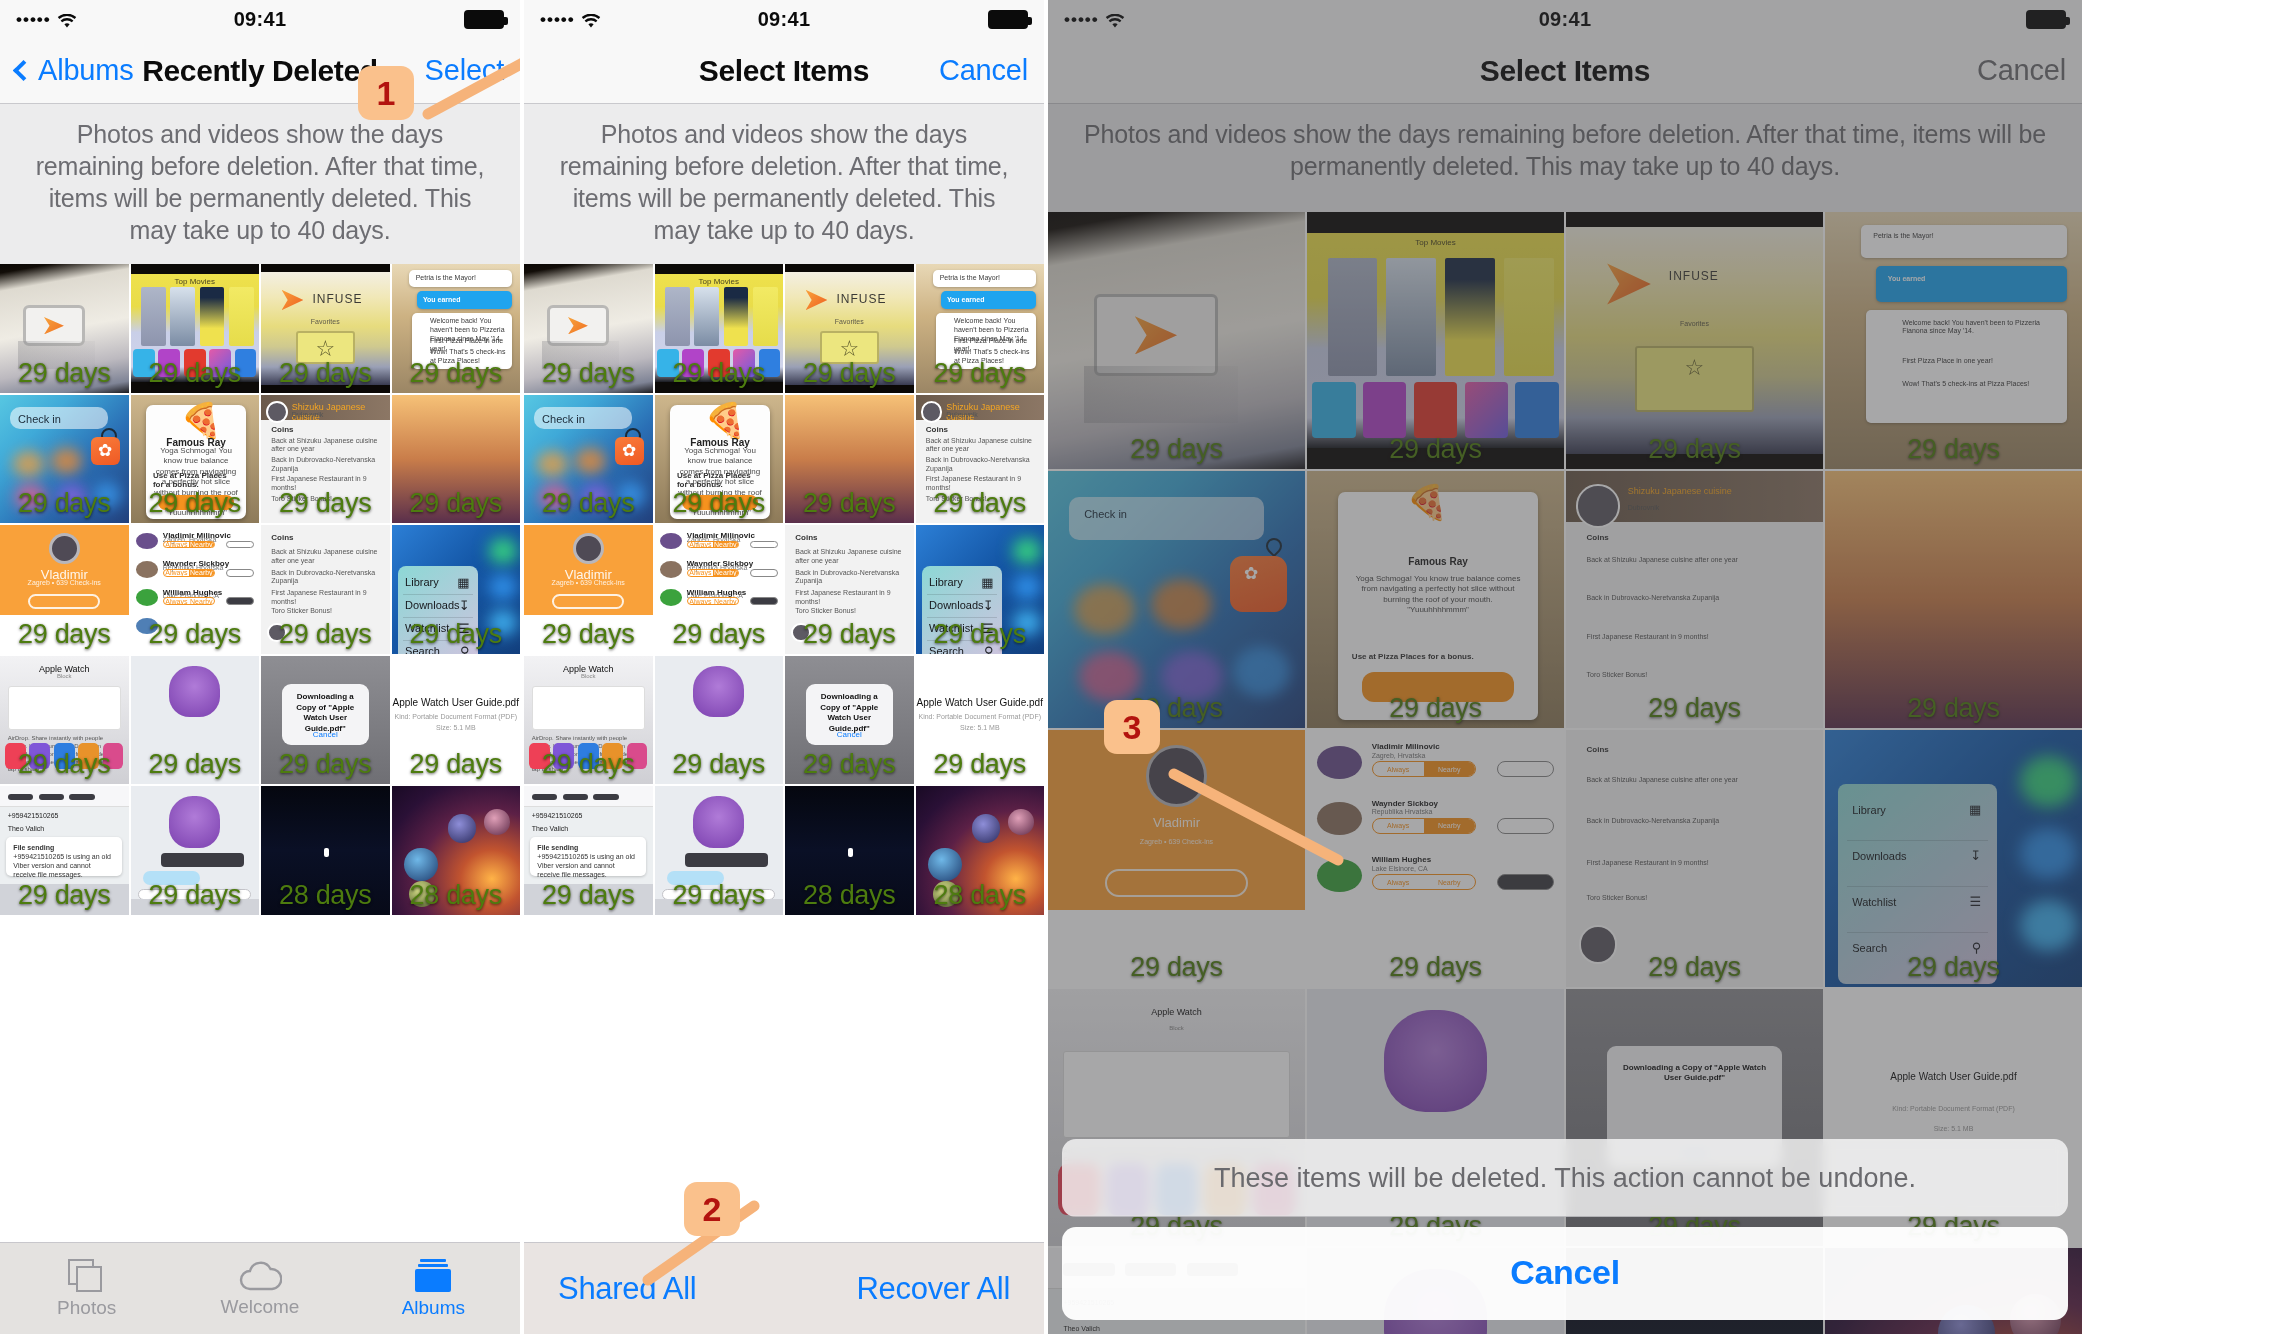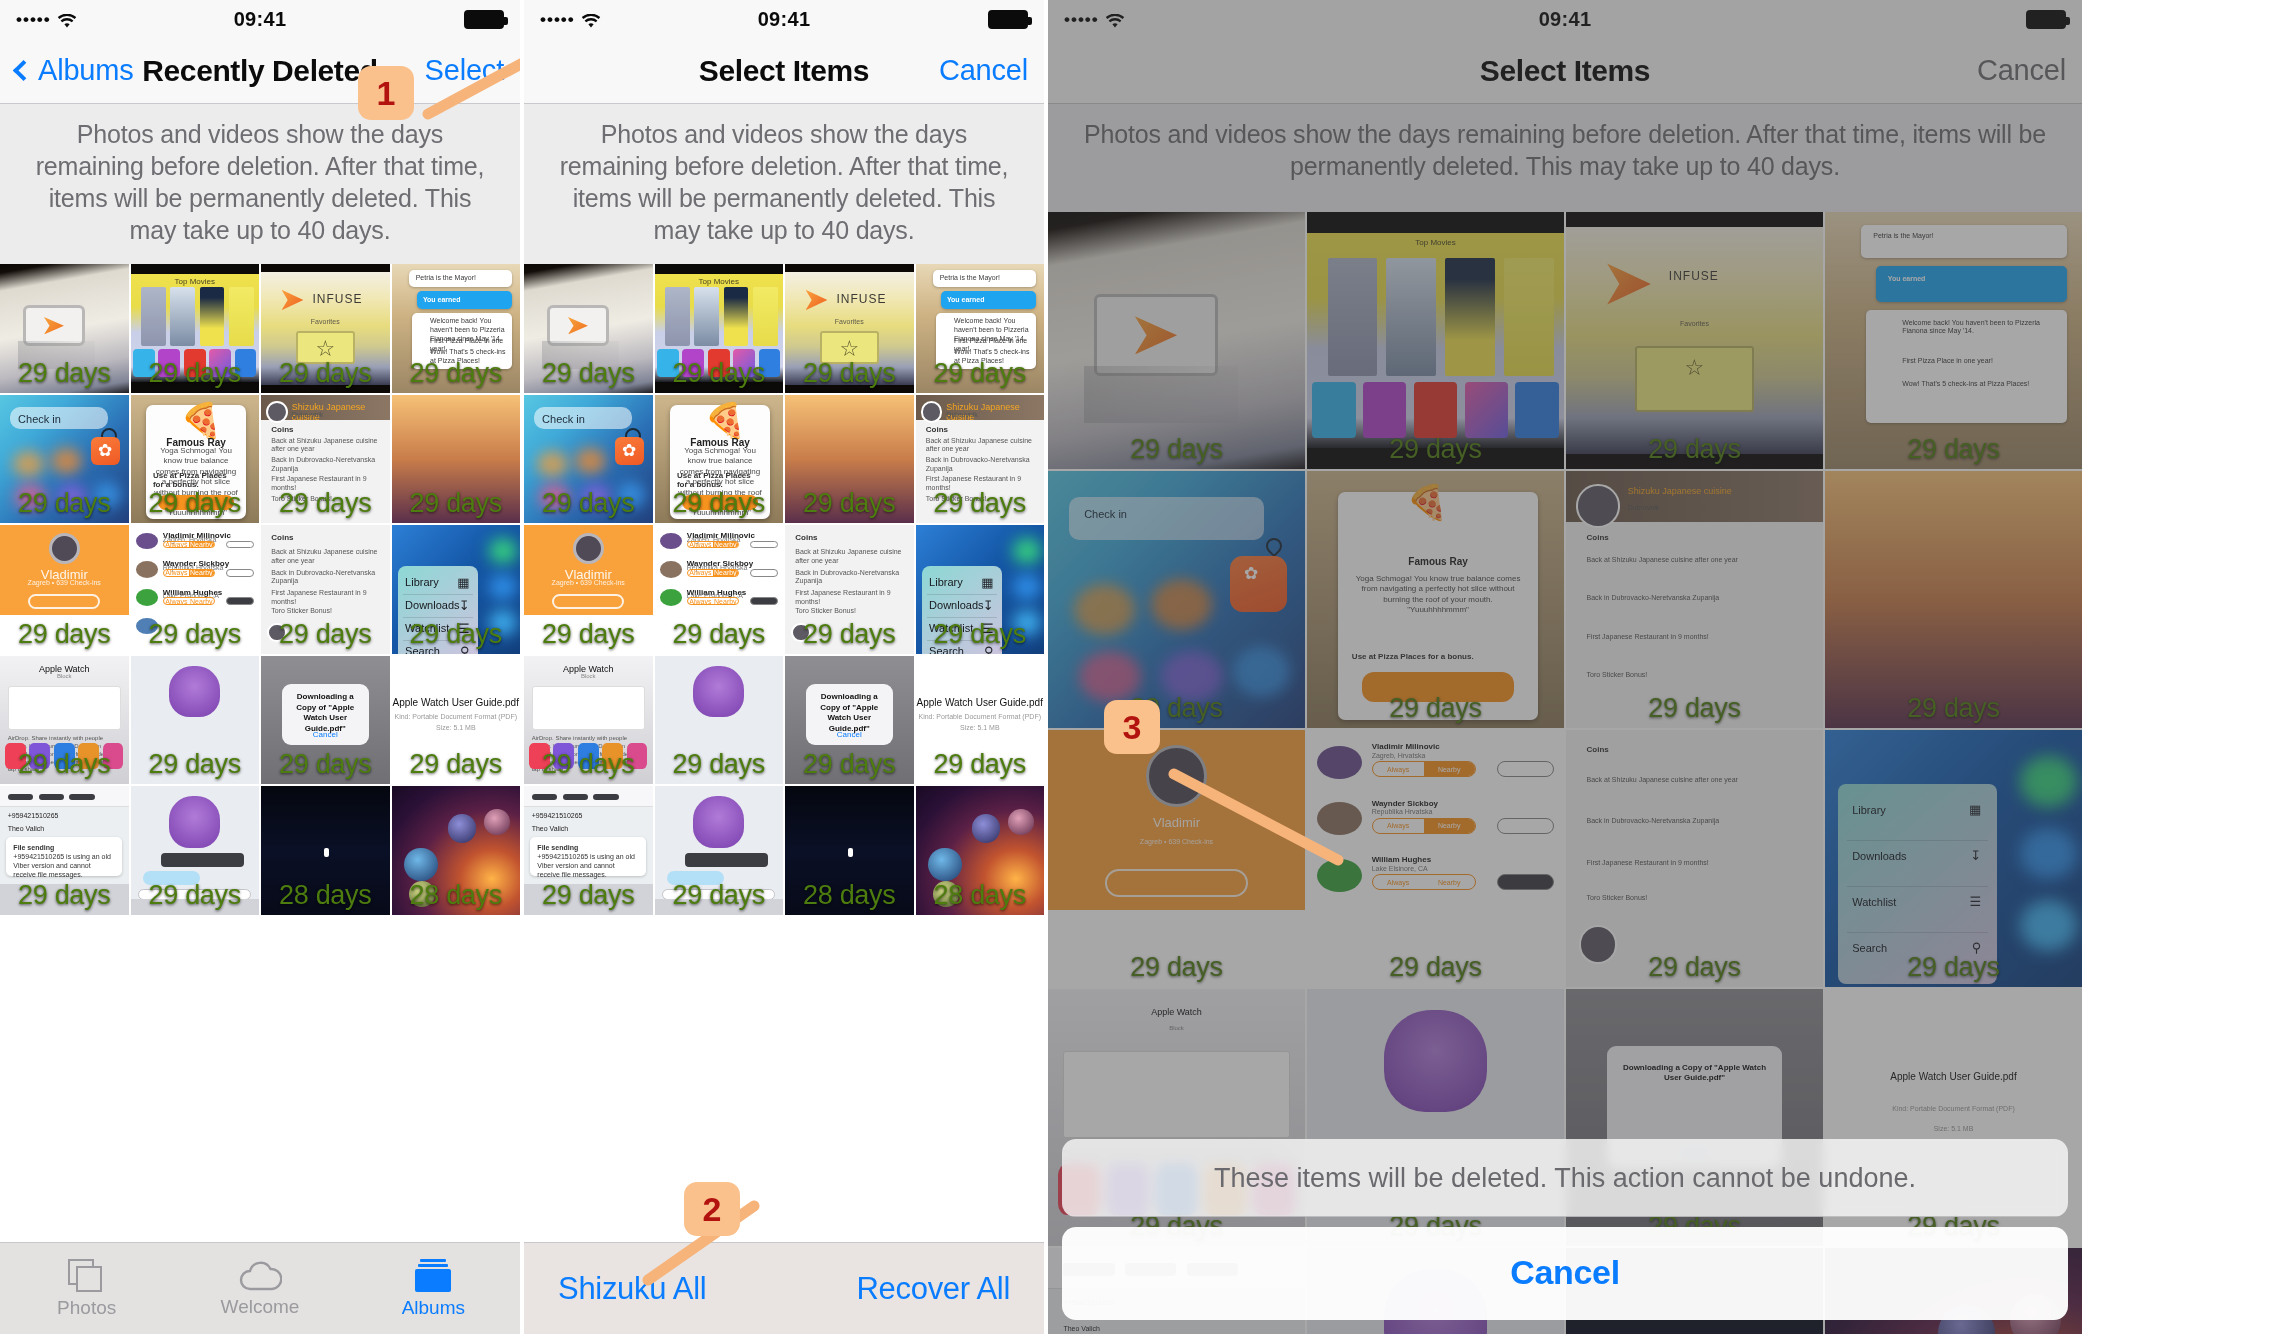--- a/index.html
+++ b/index.html
@@ -958,21 +958,21 @@
             <div class="orb" style="left:10%;top:48%;width:26%;height:26%;background:radial-gradient(circle at 40% 35%,#6fb8e8,#1d3a6b)"></div>
             <div class="orb" style="left:44%;top:22%;width:22%;height:22%;background:radial-gradient(circle at 40% 35%,#8e8ed8,#2a2a5c)"></div>
             <div class="orb" style="left:72%;top:18%;width:20%;height:20%;background:radial-gradient(circle at 40% 35%,#e0a0b8,#5c2a48)"></div>
             <div class="orb" style="left:14%;top:74%;width:20%;height:20%;background:radial-gradient(circle at 40% 35%,#d8e08a,#4c5a2a)"></div>
           </div>
           <div class="days">28 days</div>
         </div>
     </div>
 
     <div class="actionbar">
-      <div class="lnk">Shizuku All</div>
+      <div class="lnk">Shared All</div>
       <div class="lnk">Recover All</div>
     </div>
 
     <svg class="pointer" style="left:118px;top:1196px;width:130px;height:90px">
       <path d="M6 84 L112 10" stroke="#f6b37a" stroke-width="11" stroke-linecap="round" fill="none"></path>
     </svg>
     <div class="badge" style="left:160px;top:1182px">2</div>
   </div>
 
   <div class="gap"></div>

